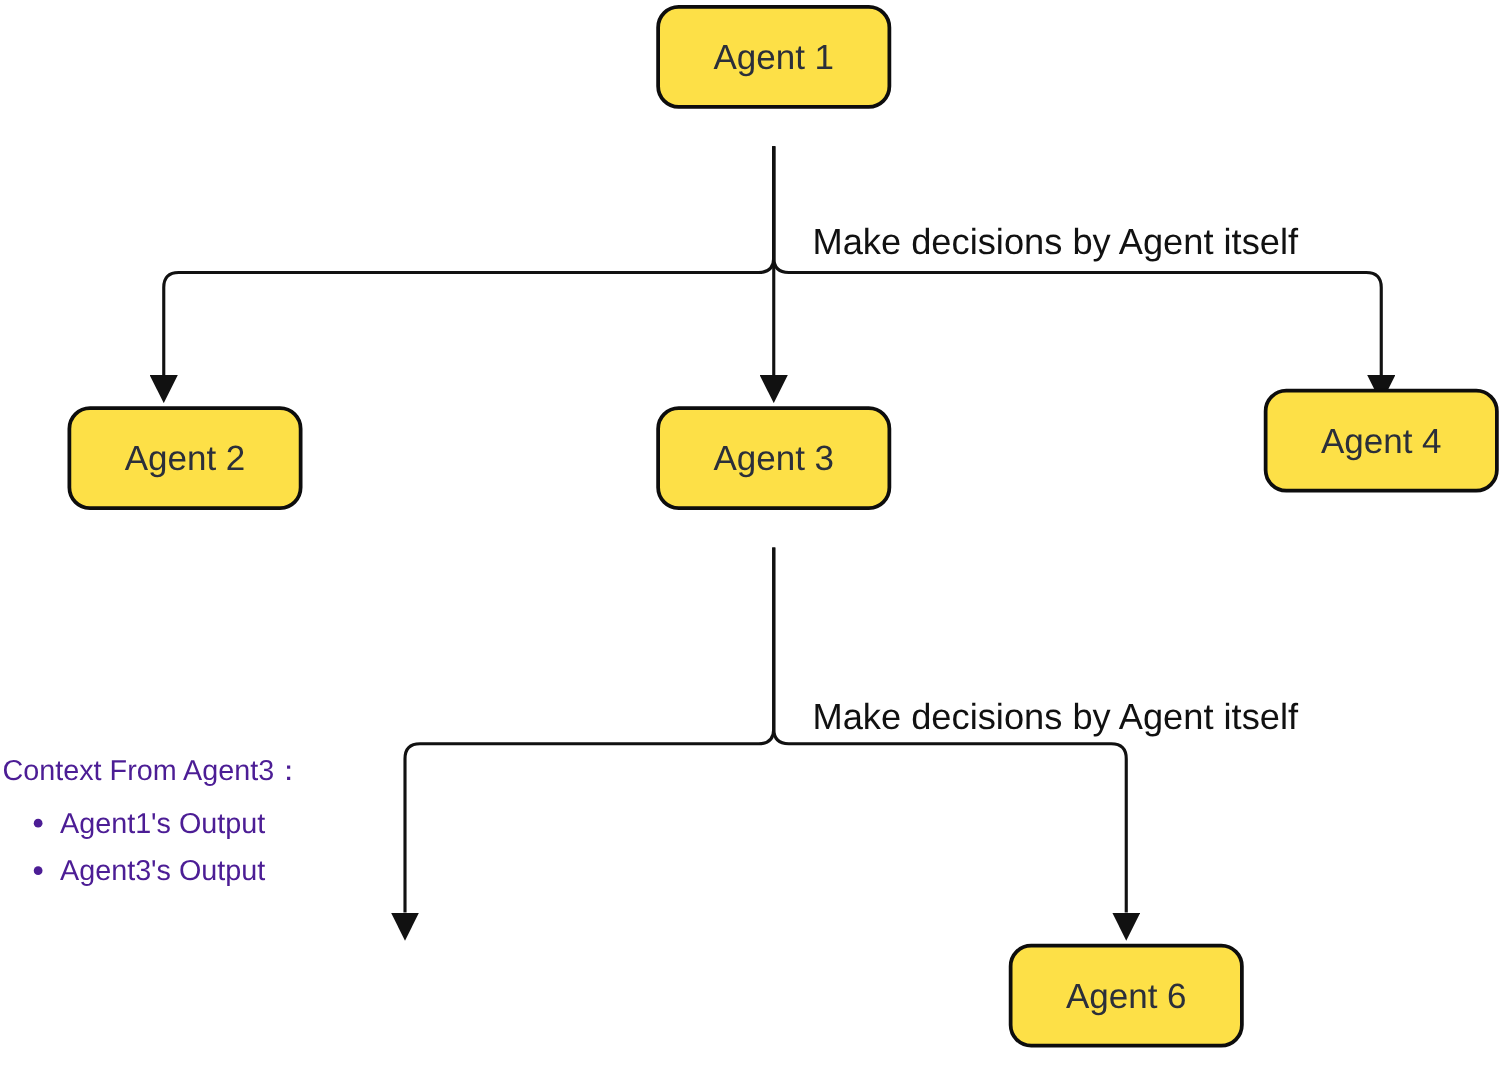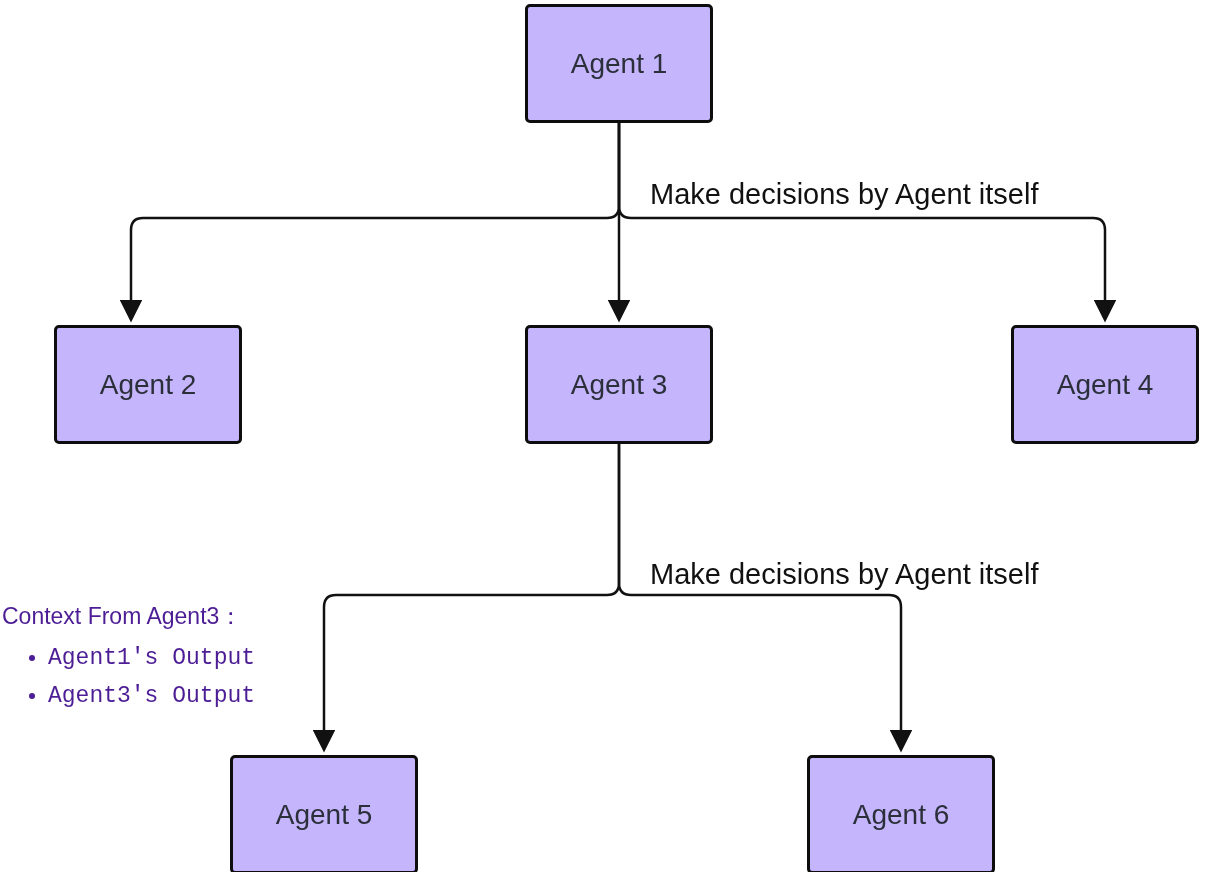--- a/index.html
+++ b/index.html
@@ -18,35 +18,35 @@
   .edges-layer {
     position: absolute;
     left: 0;
     top: 0;
     width: 1208px;
     height: 872px;
   }
   .node {
     position: absolute;
     width: 188px;
-    height: 119px;
+    height: 83px;
     box-sizing: border-box;
-    background: #c4b5fd;
+    background: #fde047;
     border: 3px solid #0d0d0d;
-    border-radius: 5px;
+    border-radius: 18px;
     display: flex;
     align-items: center;
     justify-content: center;
     font-size: 28px;
     color: #2b2f3a;
   }
   .n1 { left: 525px; top: 4px; }
   .n2 { left: 54px;  top: 325px; }
   .n3 { left: 525px; top: 325px; justify-content: center; }
-  .n4 { left: 1011px; top: 325px; }
+  .n4 { left: 1011px; top: 311px; }
   .n5 { left: 230px; top: 755px; }
   .n6 { left: 807px; top: 755px; align-items: center; }
 
   .edge-label {
     position: absolute;
     font-size: 29px;
     color: #111111;
     white-space: nowrap;
     margin-top: 20px;
   }
@@ -61,21 +61,20 @@
     color: #4c1d95;
   }
   .context-note .note-title {
     line-height: 28px;
     margin-bottom: 9px;
   }
   .context-note ul {
     margin: 0;
     padding-left: 46px;
     list-style: disc;
-    font-family: Liberation Mono, monospace;
   }
   .context-note li {
     line-height: 38px;
   }
 </style>
 </head>
 <body>
 
 <div class="canvas">
 
@@ -99,23 +98,20 @@
   </div>
   <div class="node n2">
     <span>Agent 2</span>
   </div>
   <div class="node n3">
     <span>Agent 3</span>
   </div>
   <div class="node n4">
     <span>Agent 4</span>
   </div>
-  <div class="node n5">
-    <span>Agent 5</span>
-  </div>
   <div class="node n6">
     <span>Agent 6</span>
   </div>
 
   <div class="edge-label el1">Make decisions by Agent itself</div>
   <div class="edge-label el2">Make decisions by Agent itself</div>
 
   <div class="context-note">
     <div class="note-title">Context From Agent3：</div>
     <ul>

